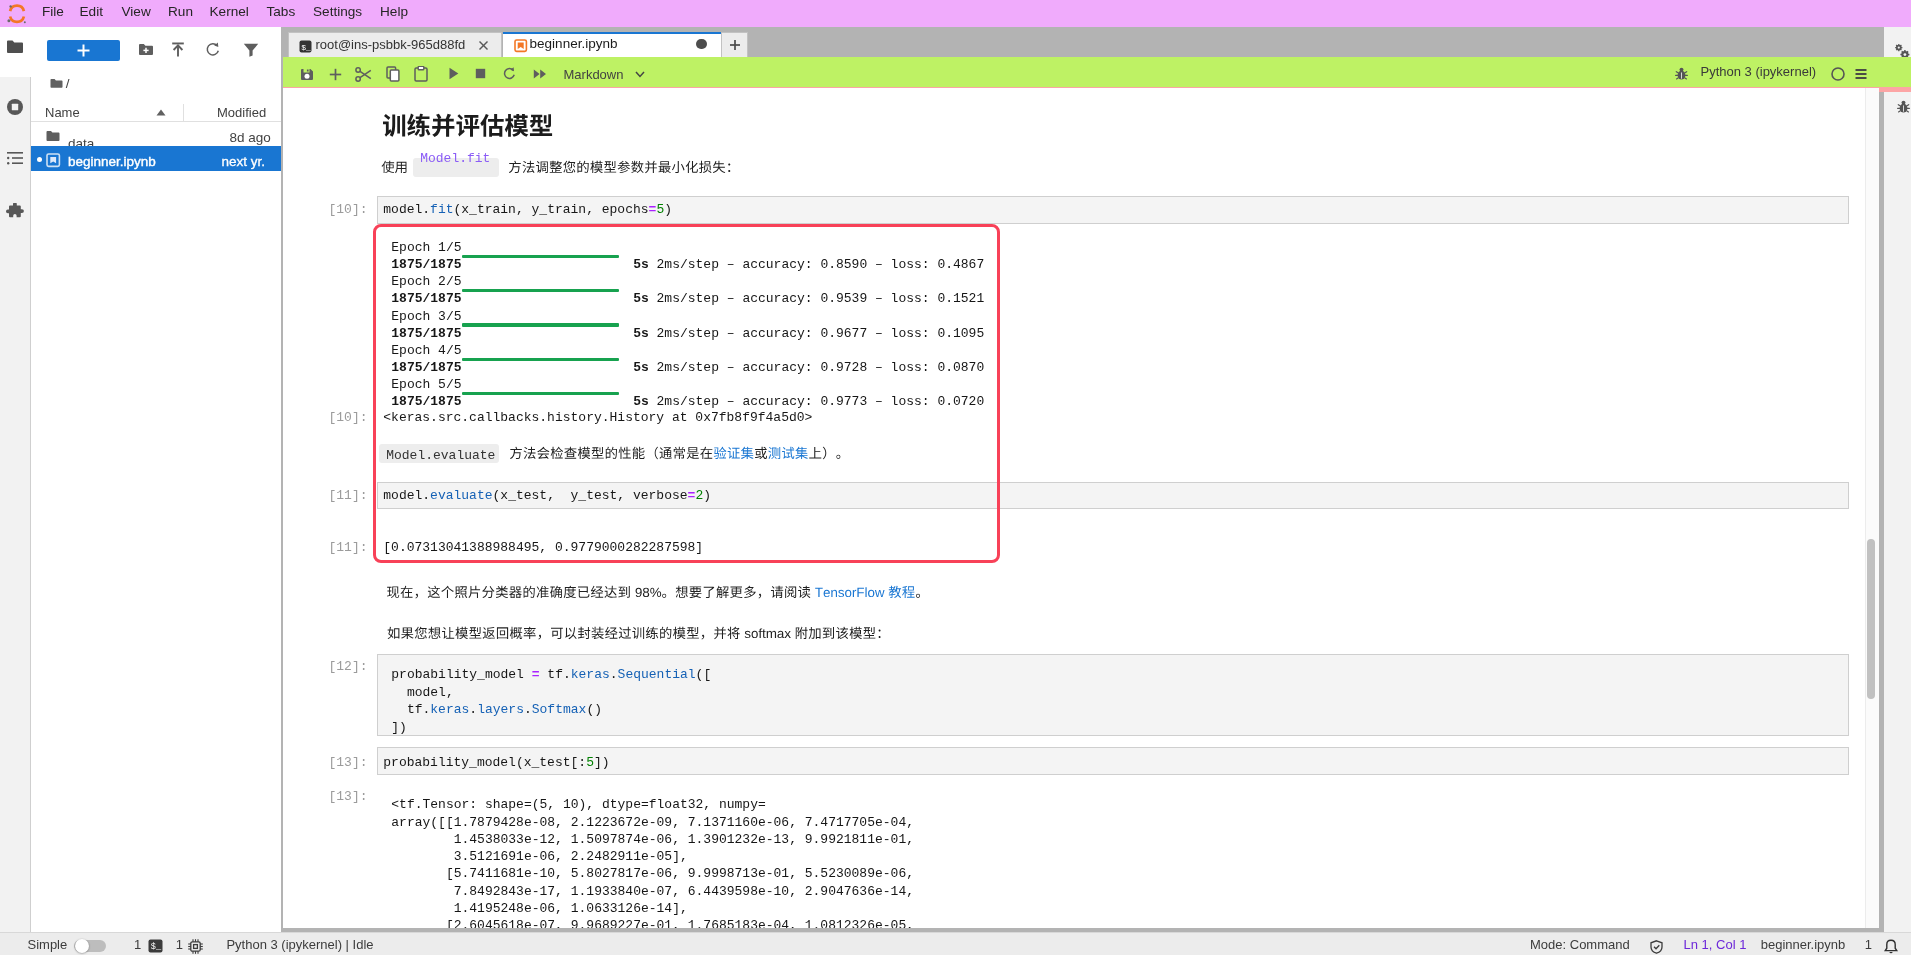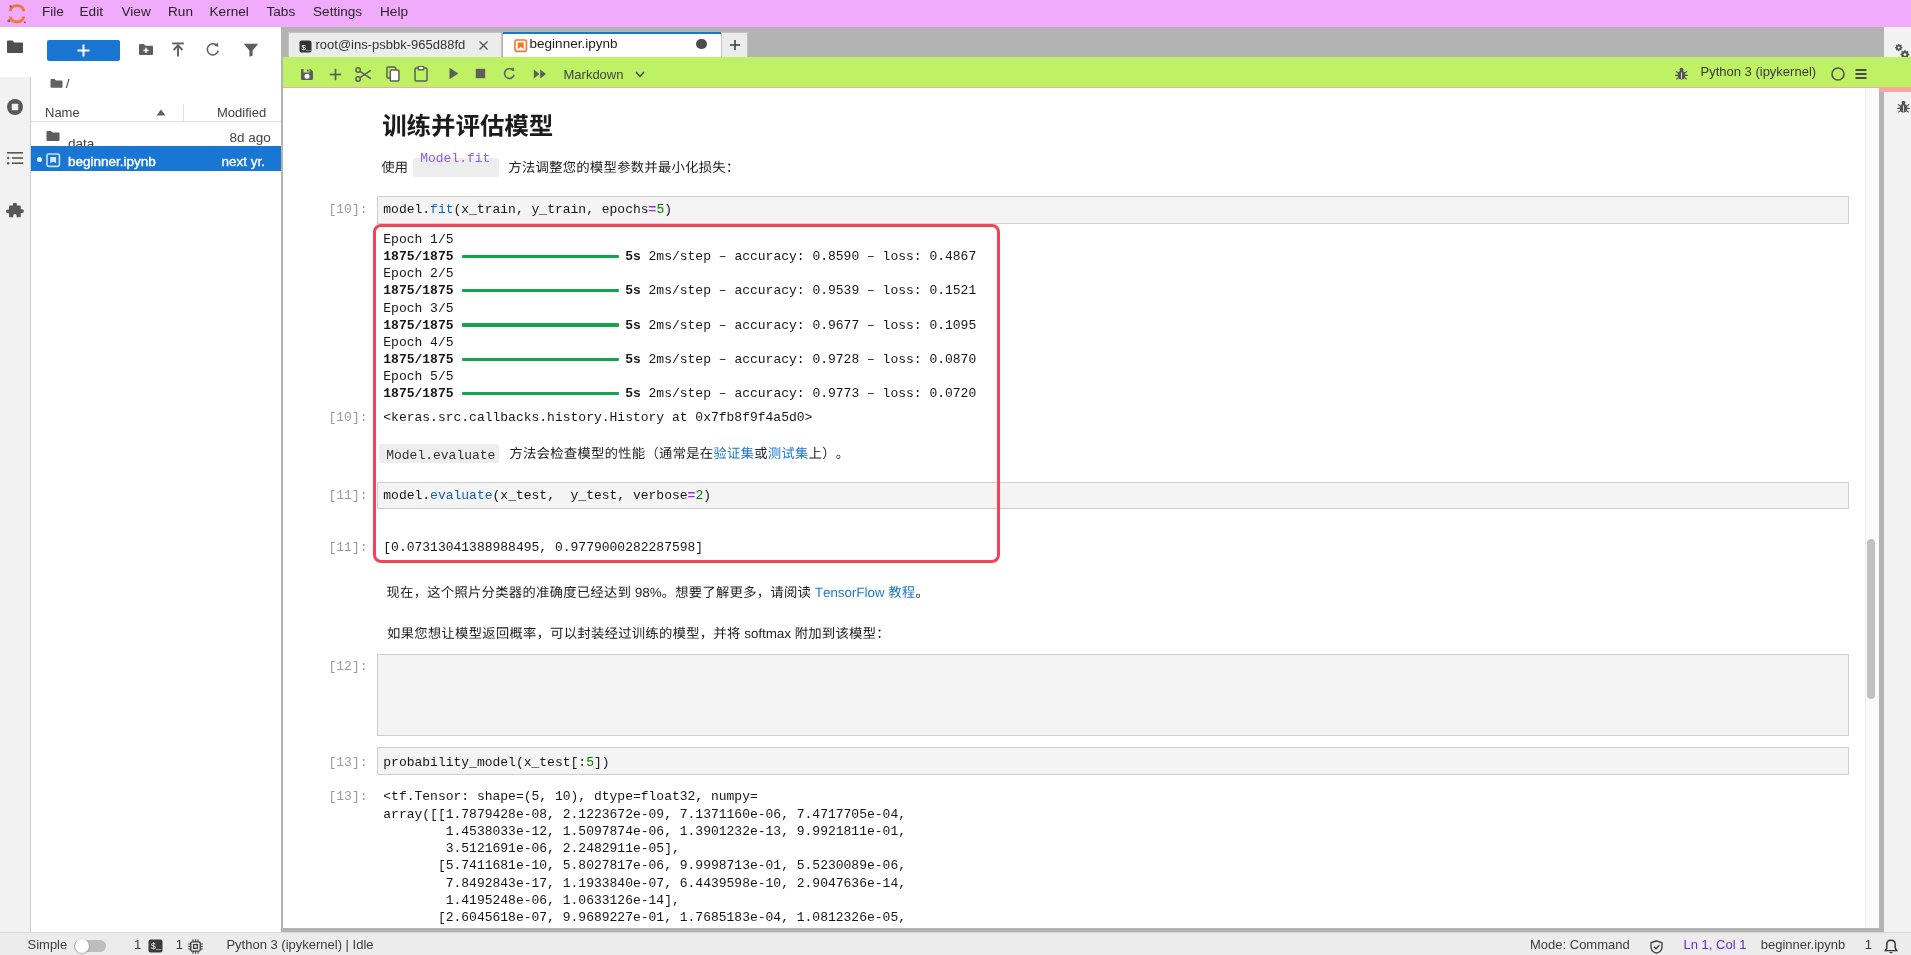--- a/index.html
+++ b/index.html
@@ -1,17 +1,17 @@
 <!DOCTYPE html>
 <html><head><meta charset="utf-8"><style>
 html,body{margin:0;padding:0}
 body{width:1911px;height:955px;position:relative;overflow:hidden;background:#fff;
  font-family:"Liberation Sans",sans-serif;-webkit-font-smoothing:antialiased}
 .a{position:absolute}
-pre{margin:0;font:13px/17.1px "Liberation Mono",monospace;color:#161616;white-space:pre}
+pre{margin:8px;font:13px/17.1px "Liberation Mono",monospace;color:#161616;white-space:pre}
 .s1{color:#1561b5}.s2{color:#aa22ff;font-weight:bold}.s3{color:#008000}
 </style></head><body>
 <div class="a" style="left:0px;top:0px;width:1911px;height:27px;background:#f0abfc;border-bottom:1px solid #e6e6e6">
 <svg class="a" style="left:6px;top:3px;" width="22" height="22" viewBox="0 0 22 22">
       <g fill="none" stroke="#f37726" stroke-width="2.7">
 <path d="M 4.1 13.5 A 7.1 7.1 0 0 0 17.9 13.5"></path>
 <path d="M 4.1 8.1 A 7.1 7.1 0 0 1 17.9 8.1"></path>
       </g>
 <circle cx="4.6" cy="3.4" r="1.2" fill="#6a6a6a"></circle>
       <circle cx="2.9" cy="17.8" r="1.5" fill="#6a6a6a"></circle>
@@ -251,20 +251,24 @@
 <div class="a" style="left:93.5px;top:658.6px;width:1470.5px;height:26.5px;background:#f4f4f4;border:1px solid #cfcfcf"></div>
 <div class="a" style="left:45.5px;top:113.30000000000001px;white-space:pre;font:13px/17px 'Liberation Mono',monospace;color:#9b9b9b">[10]:</div>
 <div class="a" style="left:45.5px;top:321.3px;white-space:pre;font:13px/17px 'Liberation Mono',monospace;color:#9b9b9b">[10]:</div>
 <div class="a" style="left:45.5px;top:398.9px;white-space:pre;font:13px/17px 'Liberation Mono',monospace;color:#9b9b9b">[11]:</div>
 <div class="a" style="left:45.5px;top:450.70000000000005px;white-space:pre;font:13px/17px 'Liberation Mono',monospace;color:#9b9b9b">[11]:</div>
 <div class="a" style="left:45.5px;top:570.4px;white-space:pre;font:13px/17px 'Liberation Mono',monospace;color:#9b9b9b">[12]:</div>
 <div class="a" style="left:45.5px;top:665.8px;white-space:pre;font:13px/17px 'Liberation Mono',monospace;color:#9b9b9b">[13]:</div>
 <div class="a" style="left:45.5px;top:700.3px;white-space:pre;font:13px/17px 'Liberation Mono',monospace;color:#9b9b9b">[13]:</div>
 <div class="a" style="left:100.30000000000001px;top:113.30000000000001px;white-space:pre;font:13px/17px 'Liberation Mono',monospace;color:#171717">model.<span class="s1">fit</span>(x_train, y_train, epochs<span class="s2">=</span><span class="s3">5</span>)</div>
 <div class="a" style="left:100.30000000000001px;top:398.9px;white-space:pre;font:13px/17px 'Liberation Mono',monospace;color:#171717">model.<span class="s1">evaluate</span>(x_test,  y_test, verbose<span class="s2">=</span><span class="s3">2</span>)</div>
+<pre class="a" style="left:100.30000000000001px;top:570.4px;line-height:17.5px;color:#171717">probability_model <span class="s2">=</span> tf.<span class="s1">keras</span>.<span class="s1">Sequential</span>([
+  model,
+  tf.<span class="s1">keras</span>.<span class="s1">layers</span>.<span class="s1">Softmax</span>()
+])</pre>
 <div class="a" style="left:100.30000000000001px;top:665.8px;white-space:pre;font:13px/17px 'Liberation Mono',monospace;color:#171717">probability_model(x_test[:<span class="s3">5</span>])</div>
 <pre class="a" style="left:100.30000000000001px;top:143.2px;">Epoch 1/5
 <b>1875/1875</b>                      <b>5s</b> 2ms/step – accuracy: 0.8590 – loss: 0.4867
 Epoch 2/5
 <b>1875/1875</b>                      <b>5s</b> 2ms/step – accuracy: 0.9539 – loss: 0.1521
 Epoch 3/5
 <b>1875/1875</b>                      <b>5s</b> 2ms/step – accuracy: 0.9677 – loss: 0.1095
 Epoch 4/5
 <b>1875/1875</b>                      <b>5s</b> 2ms/step – accuracy: 0.9728 – loss: 0.0870
 Epoch 5/5

